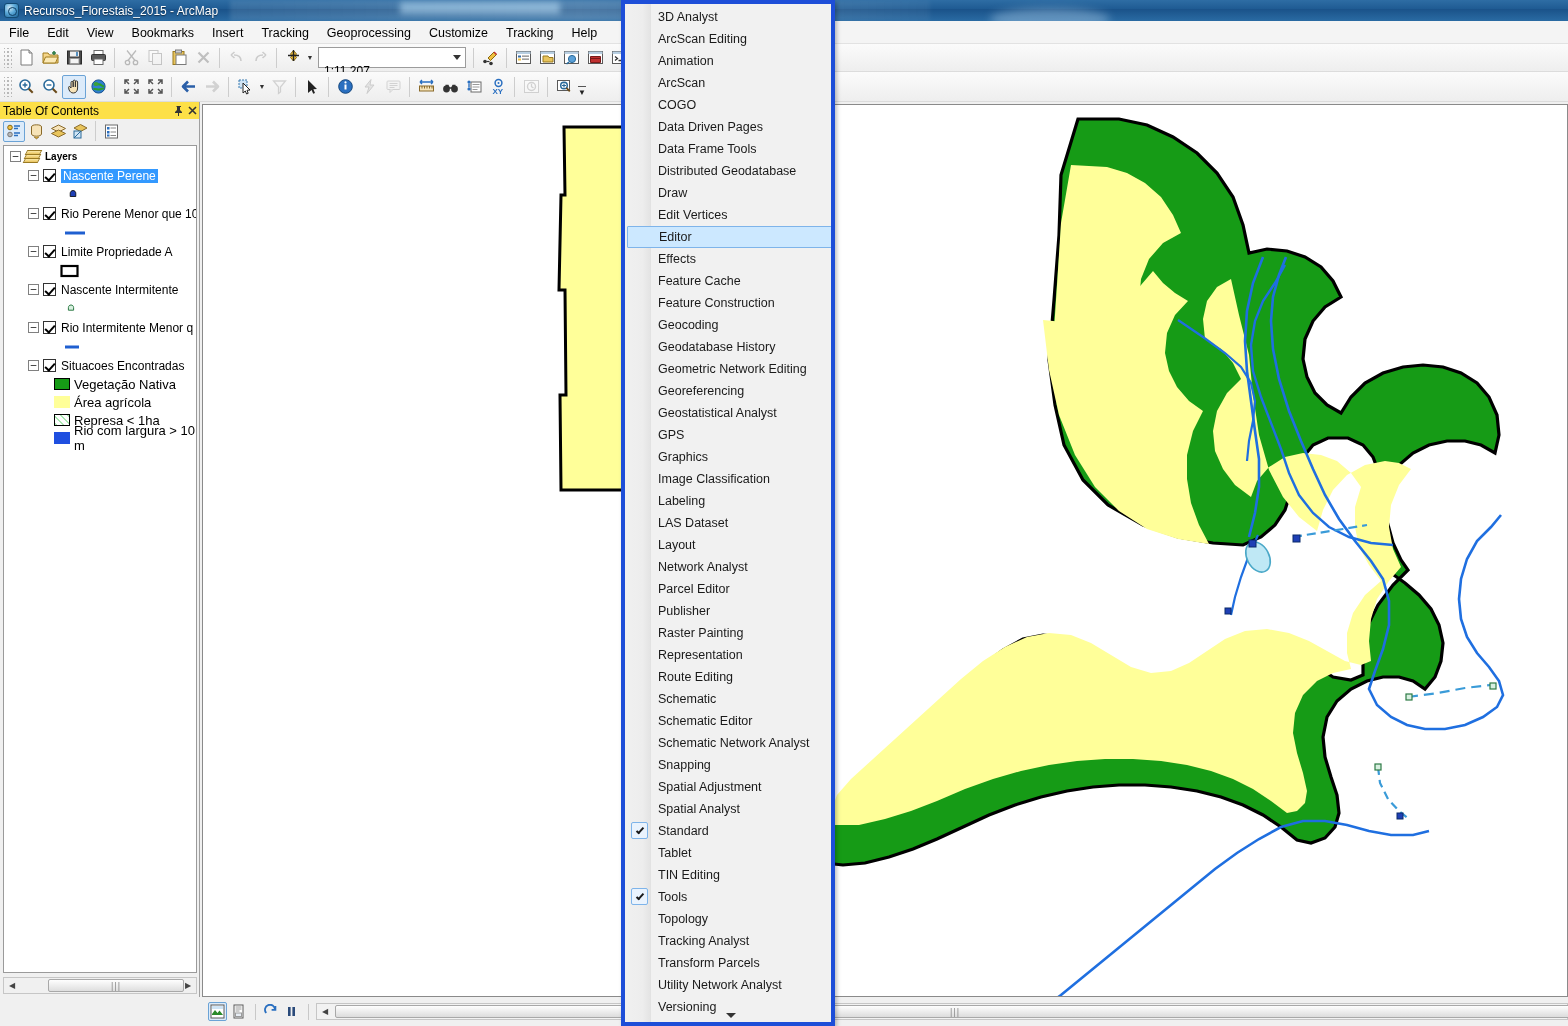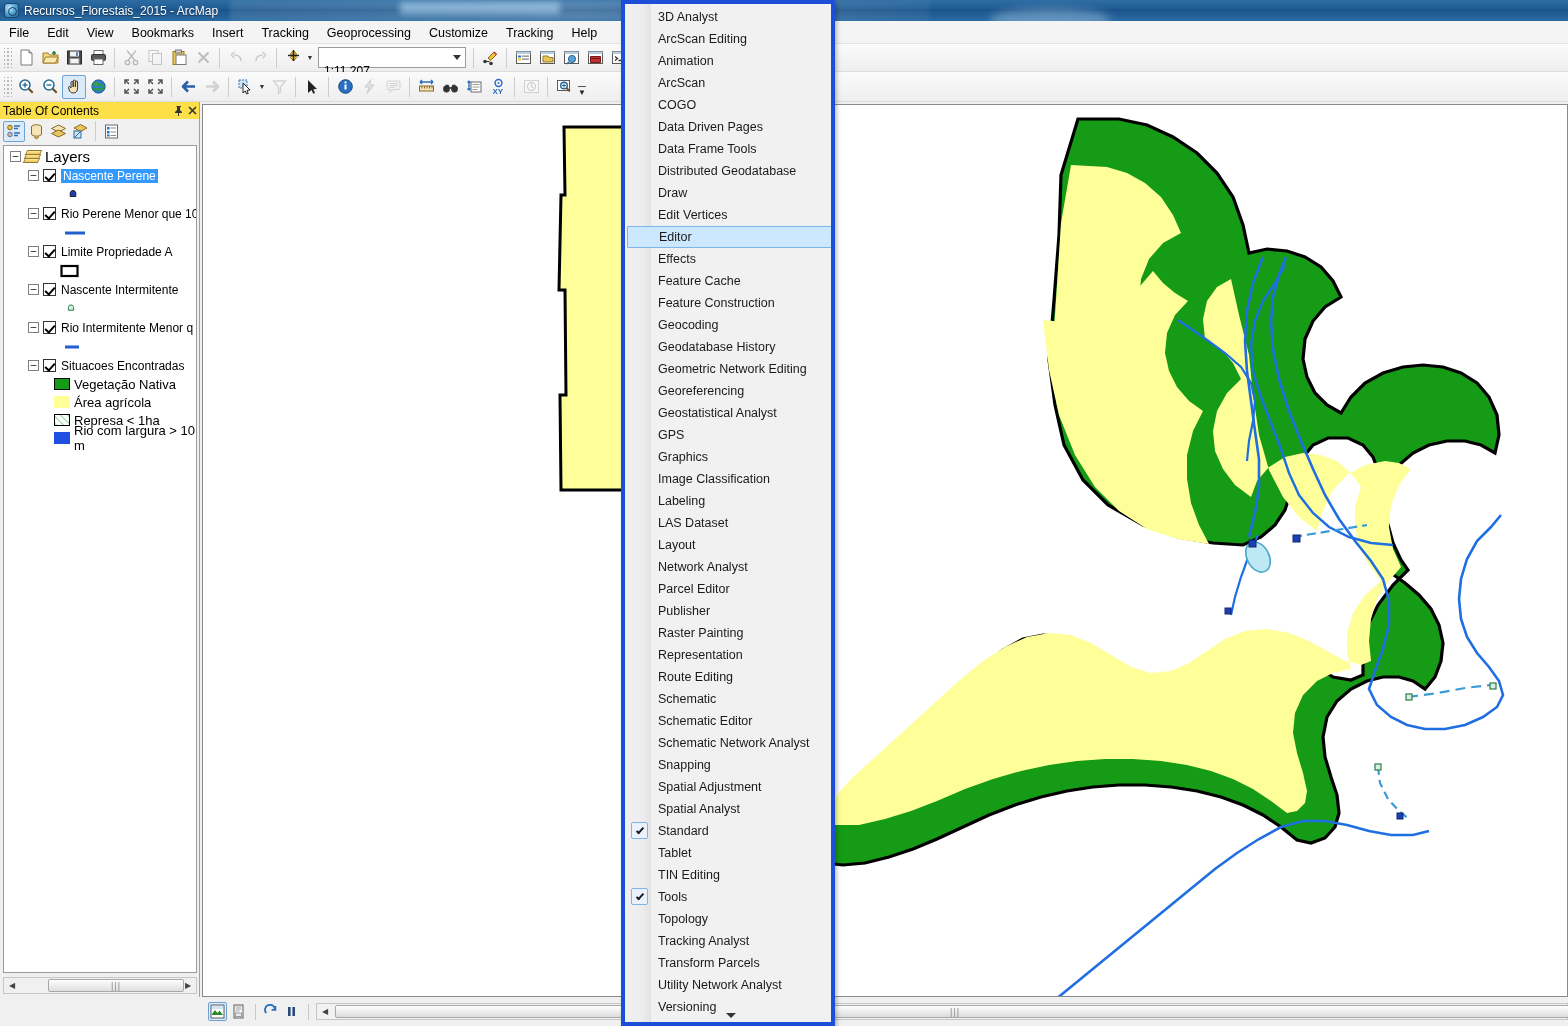--- a/index.html
+++ b/index.html
@@ -158,21 +158,21 @@
     display: inline-flex; align-items: center; justify-content: center;
     margin-right: 5px; flex: 0 0 auto; position: relative;
   }
   .chk::after {
     content: ""; position: absolute; left: 3px; top: 1px; width: 4px; height: 8px;
     border: solid #000; border-width: 0 2px 2px 0; transform: rotate(42deg);
   }
   .layer-name { font-size: 12px; color: #000; }
   .layer-name.selected { background: #3399ff; color: #ffffff; padding: 0 2px; }
   .layers-root { display: flex; align-items: center; height: 20px; padding-left: 6px; }
-  .layers-root .lbl { font-weight: normal; font-size: 15px; margin-left: 4px; }
+  .layers-root .lbl { font-weight: bold; font-size: 10px; margin-left: 4px; }
   .sym-row { height: 19px; display: flex; align-items: center; padding-left: 4px; }
   .legend-row { height: 18px; display: flex; align-items: center; padding-left: 50px; }
   .legend-row .lbl { font-size: 13px; margin-left: 4px; }
   .sw { width: 16px; height: 12px; border: 1px solid #000; flex: 0 0 auto; }
   .stack-ico { width: 16px; height: 13px; position: relative; }
   .stack-ico i {
     position: absolute; width: 15px; height: 5px; display: block;
     background: linear-gradient(to bottom,#fbe9a8,#e9c35c);
     border: 1px solid #9b7a22;
     transform: skewX(-28deg);

